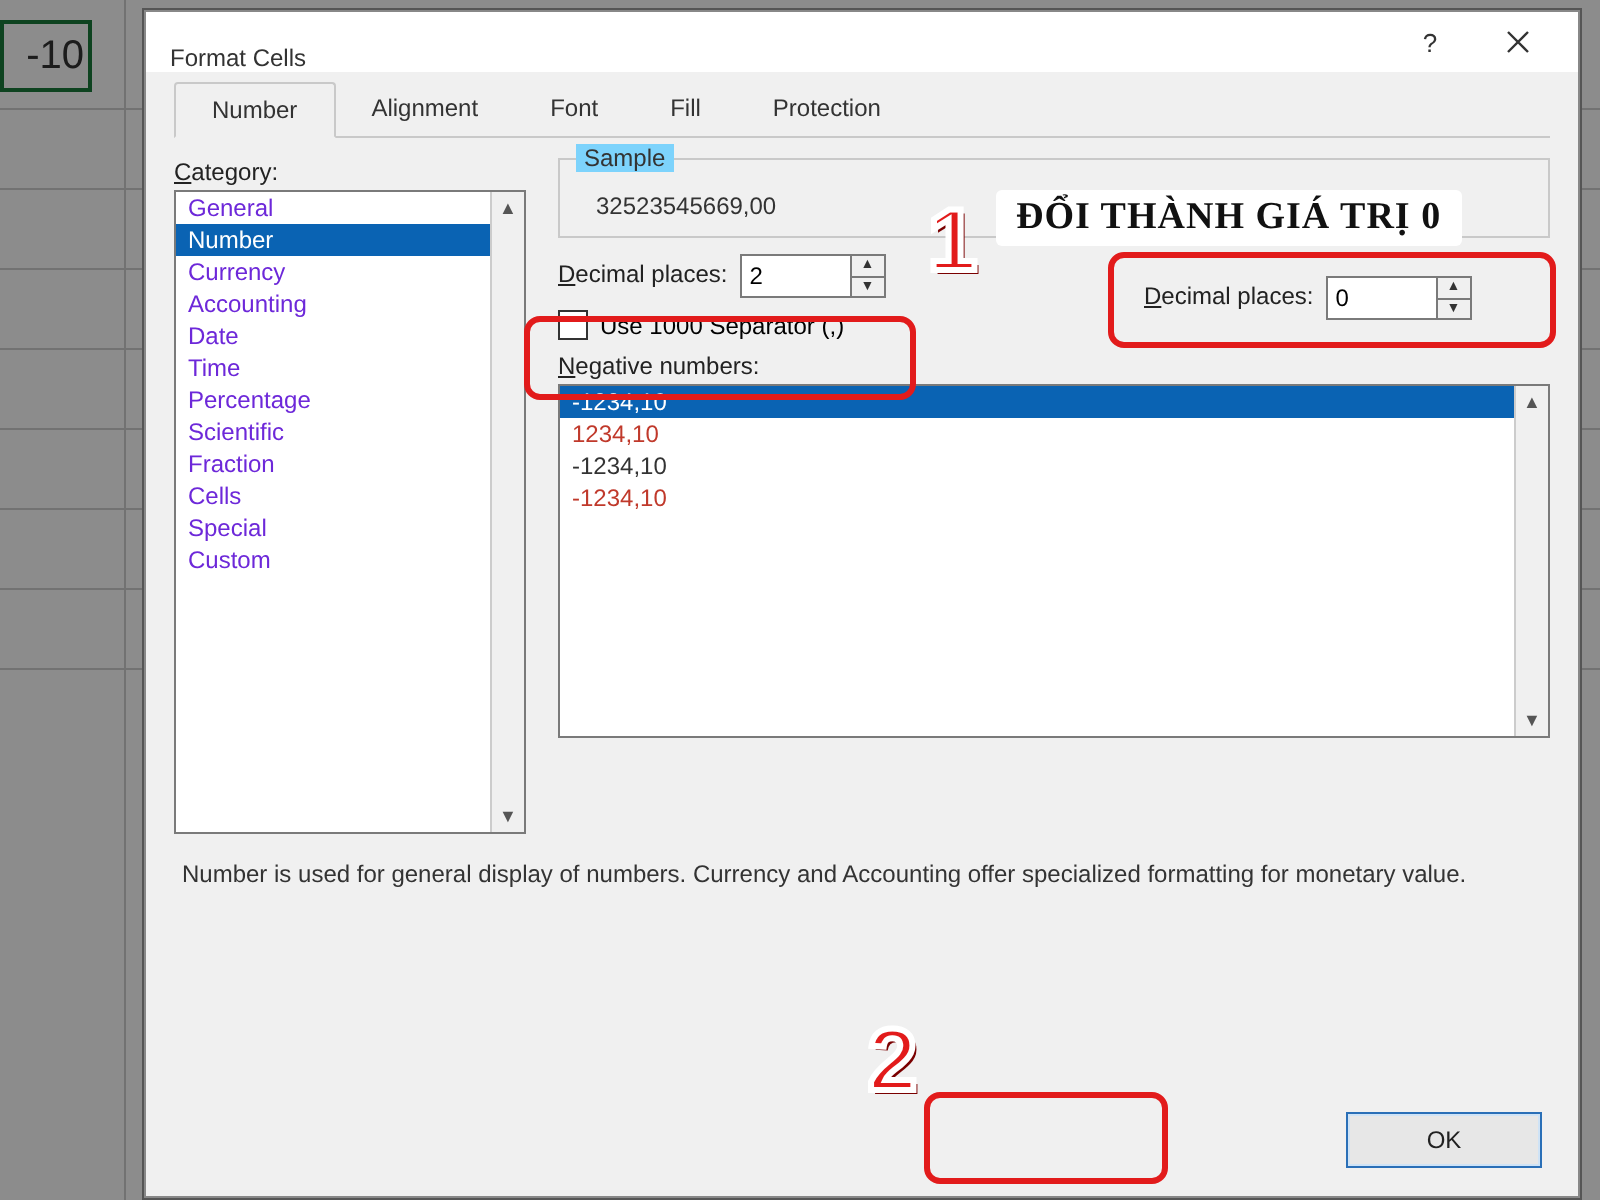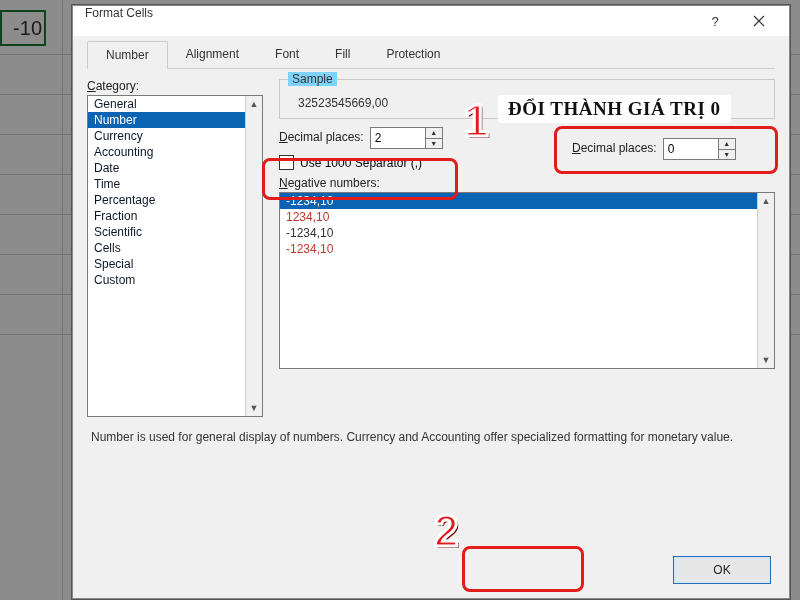--- a/index.html
+++ b/index.html
@@ -2,34 +2,34 @@
 <html><head>
 <meta charset="utf-8">
 <style>
   html,body{margin:0;padding:0;width:800px;height:600px;font-family:"Segoe UI",Tahoma,sans-serif;font-size:12px;background:#fff;overflow:hidden}
   .sheet-bg{position:absolute;inset:0;background:#fff}
   .grid-line-v{position:absolute;top:0;bottom:0;border-left:1px solid #d0d0d0}
   .grid-line-h{position:absolute;left:0;right:0;border-top:1px solid #d0d0d0}
   .cell-sel{position:absolute;left:0;top:10px;width:40px;height:32px;border:2px solid #1a7b3b;background:#fff;display:flex;align-items:center;justify-content:flex-end;padding-right:2px;font-size:20px;color:#333;overflow:hidden;white-space:nowrap}
   .dim{position:absolute;inset:0;background:rgba(0,0,0,.45)}
   .dlg{position:absolute;left:72px;top:5px;width:716px;height:592px;background:#f0f0f0;border:1px solid #888;box-shadow:0 0 0 1px #555}
-  .titlebar{display:flex;align-items:flex-start;height:30px;padding:0 8px;background:#fff}
+  .titlebar{display:flex;align-items:flex-end;height:30px;padding:0 8px;background:#fff}
   .titlebar .title{flex:1;font-size:12px;color:#333;padding-left:4px}
   .titlebar .tbtn{width:44px;height:30px;display:flex;align-items:center;justify-content:center;font-size:13px;color:#333}
   .dlg-body{padding:4px 14px 0 14px}
   .tabs{display:flex;border-bottom:1px solid #c9c9c9}
   .tab{padding:6px 18px;font-size:12px;color:#333;cursor:default;position:relative;bottom:-1px}
   .tab.active{background:#f0f0f0;border:1px solid #c9c9c9;border-bottom:1px solid #f0f0f0;border-top-left-radius:2px;border-top-right-radius:2px}
   .content{display:flex;gap:16px;padding-top:10px}
   .cat-col{width:176px}
   .lbl{font-size:12px;color:#222;margin-bottom:2px}
   .lbl .u{text-decoration:underline}
   .catbox{height:320px;background:#fff;border:1px solid #7a7a7a;overflow:hidden;position:relative}
   .catlist{padding:0;margin:0;list-style:none}
-  .catlist li{padding:1px 6px;font-size:12px;color:#0f172a}
+  .catlist li{padding:1px 6px;font-size:12px;color:#6d28d9}
   .catlist li.sel{background:#0a63b3;color:#fff}
   .scroll-v{position:absolute;right:0;top:0;bottom:0;width:16px;background:#f0f0f0;border-left:1px solid #ccc}
   .scroll-v .arr{width:16px;height:16px;display:flex;align-items:center;justify-content:center;font-size:9px;color:#555}
   .right-col{flex:1;min-width:0}
   .sample-box{border:1px solid #c9c9c9;border-radius:0;padding:16px 10px 8px 10px;position:relative;margin-bottom:8px}
   .sample-box .legend{position:absolute;top:-8px;left:8px;background:#7dd3fc;padding:0 4px;font-size:12px;color:#333}
   .sample-val{font-size:12px;color:#333;padding-left:8px}
   .row{display:flex;align-items:center;gap:6px;margin:6px 0}
   .spin{display:flex;align-items:center;background:#fff;border:1px solid #7a7a7a;height:20px}
   .spin input{border:0;outline:0;width:46px;height:18px;font-size:12px;padding:0 4px}
@@ -95,22 +95,22 @@
         <div class="lbl"><span class="u">C</span>ategory:</div>
         <div class="catbox">
           <ul class="catlist">
             <li>General</li>
             <li class="sel">Number</li>
             <li>Currency</li>
             <li>Accounting</li>
             <li>Date</li>
             <li>Time</li>
             <li>Percentage</li>
+            <li>Scientific</li>
             <li>Fraction</li>
-            <li>Scientific</li>
             <li>Cells</li>
             <li>Special</li>
             <li>Custom</li>
           </ul>
           <div class="scroll-v">
             <div class="arr">▲</div>
             <div style="flex:1"></div>
             <div class="arr" style="position:absolute;bottom:0">▼</div>
           </div>
         </div>

